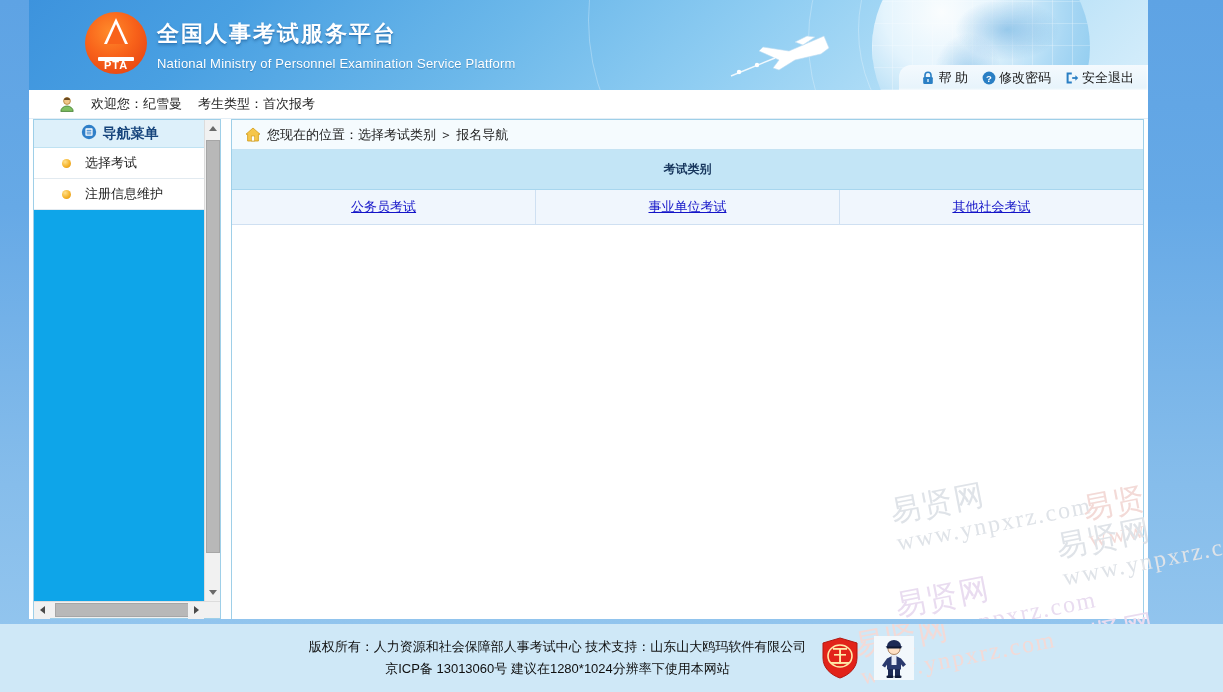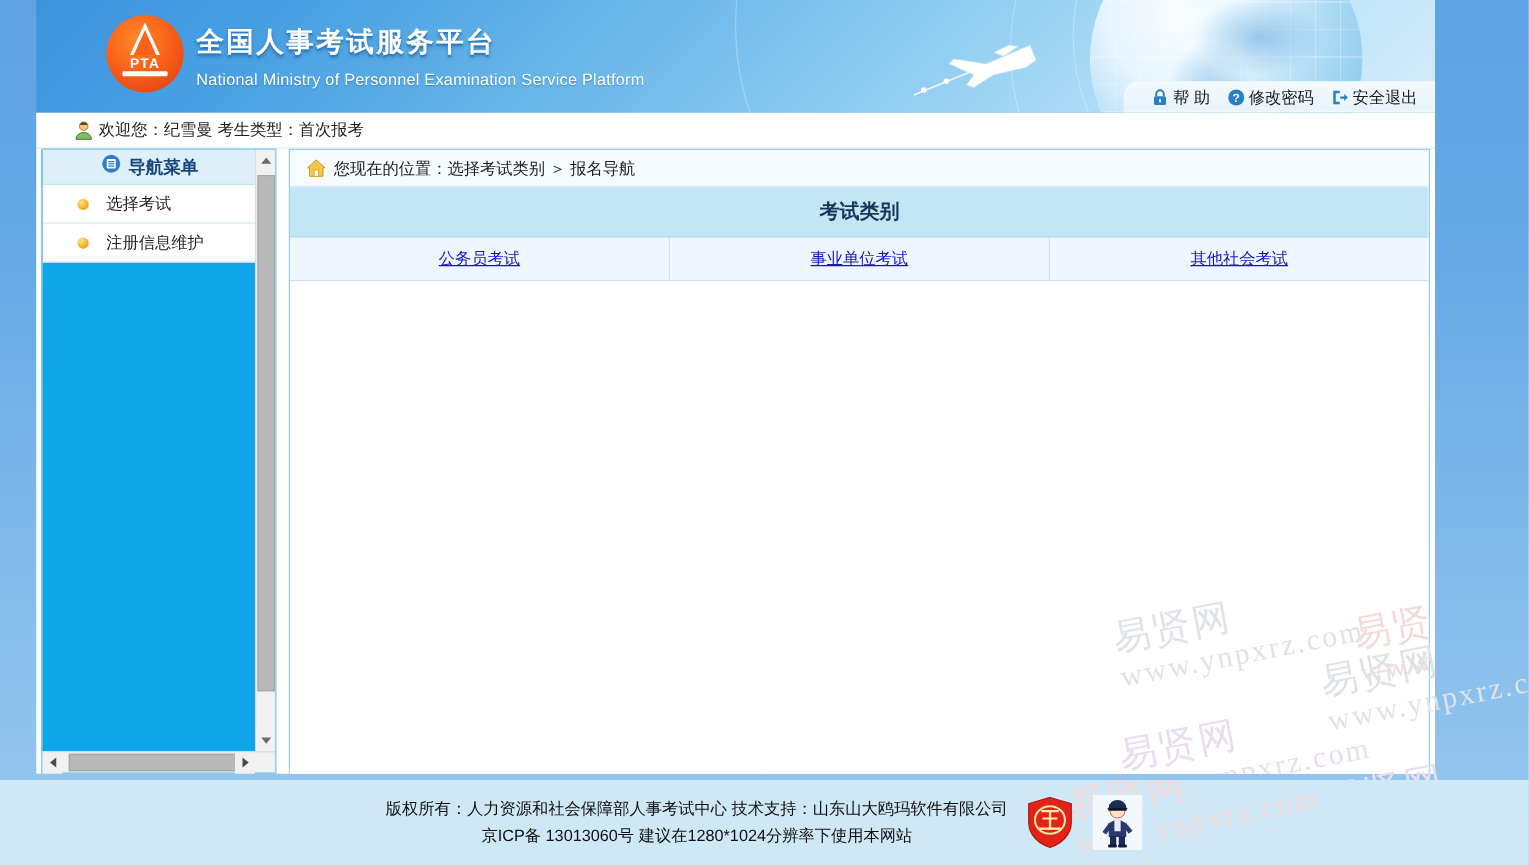--- a/index.html
+++ b/index.html
@@ -90,21 +90,21 @@
     width: 0; height: 0;
     border-left: 9px solid transparent;
     border-right: 9px solid transparent;
     border-bottom: 20px solid #f8621a;
   }
   #logo-mark .bar {
     position: absolute; left: 13px; bottom: 13px;
     width: 36px; height: 4px; background: #fff; border-radius: 1px;
   }
   #logo-mark .pta {
-    position: absolute; left: 0; right: 0; bottom: 17px;
+    position: absolute; left: 0; right: 0; bottom: 3px;
     text-align: center;
     color: #fff; font-size: 11px; font-weight: bold;
     letter-spacing: 1px;
     font-family: "Liberation Sans", sans-serif;
   }
   #title-block { padding-top: 2px; }
   #site-title-cn {
     font-size: 22px; font-weight: bold;
     color: #ffffff;
     letter-spacing: 2px;
@@ -138,21 +138,21 @@
     white-space: nowrap;
   }
   .ic { width: 14px; height: 14px; flex: 0 0 auto; display:block; }
 
   
   #welcome-bar {
     height: 29px;
     background: #ffffff;
     display: flex; align-items: center;
     padding-left: 30px;
-    gap: 4px;
+    gap: 16px;
     border-bottom: 1px solid #e3eef6;
   }
   #welcome-bar .txt { font-size: 13px; color: #1d1d1d; }
   #user-icon {
     width: 16px; height: 16px; flex: 0 0 auto;
   }
 
   
   #body-region {
     position: relative;
@@ -267,21 +267,21 @@
   #cat-table {
     width: 100%;
     border-collapse: collapse;
     position: relative; z-index: 2;
     table-layout: fixed;
   }
   #cat-table th {
     height: 39px;
     background: #c3e5f6;
     border-bottom: 1px solid #a8d6ee;
-    font-size: 16px; font-weight: bold;
+    font-size: 12px; font-weight: bold;
     color: #16355c;
     text-align: center;
   }
   #cat-table td {
     height: 35px;
     background: #f0f6fd;
     border-right: 1px solid #cfe0f2;
     border-bottom: 1px solid #cfe0f2;
     text-align: center;
     vertical-align: middle;

